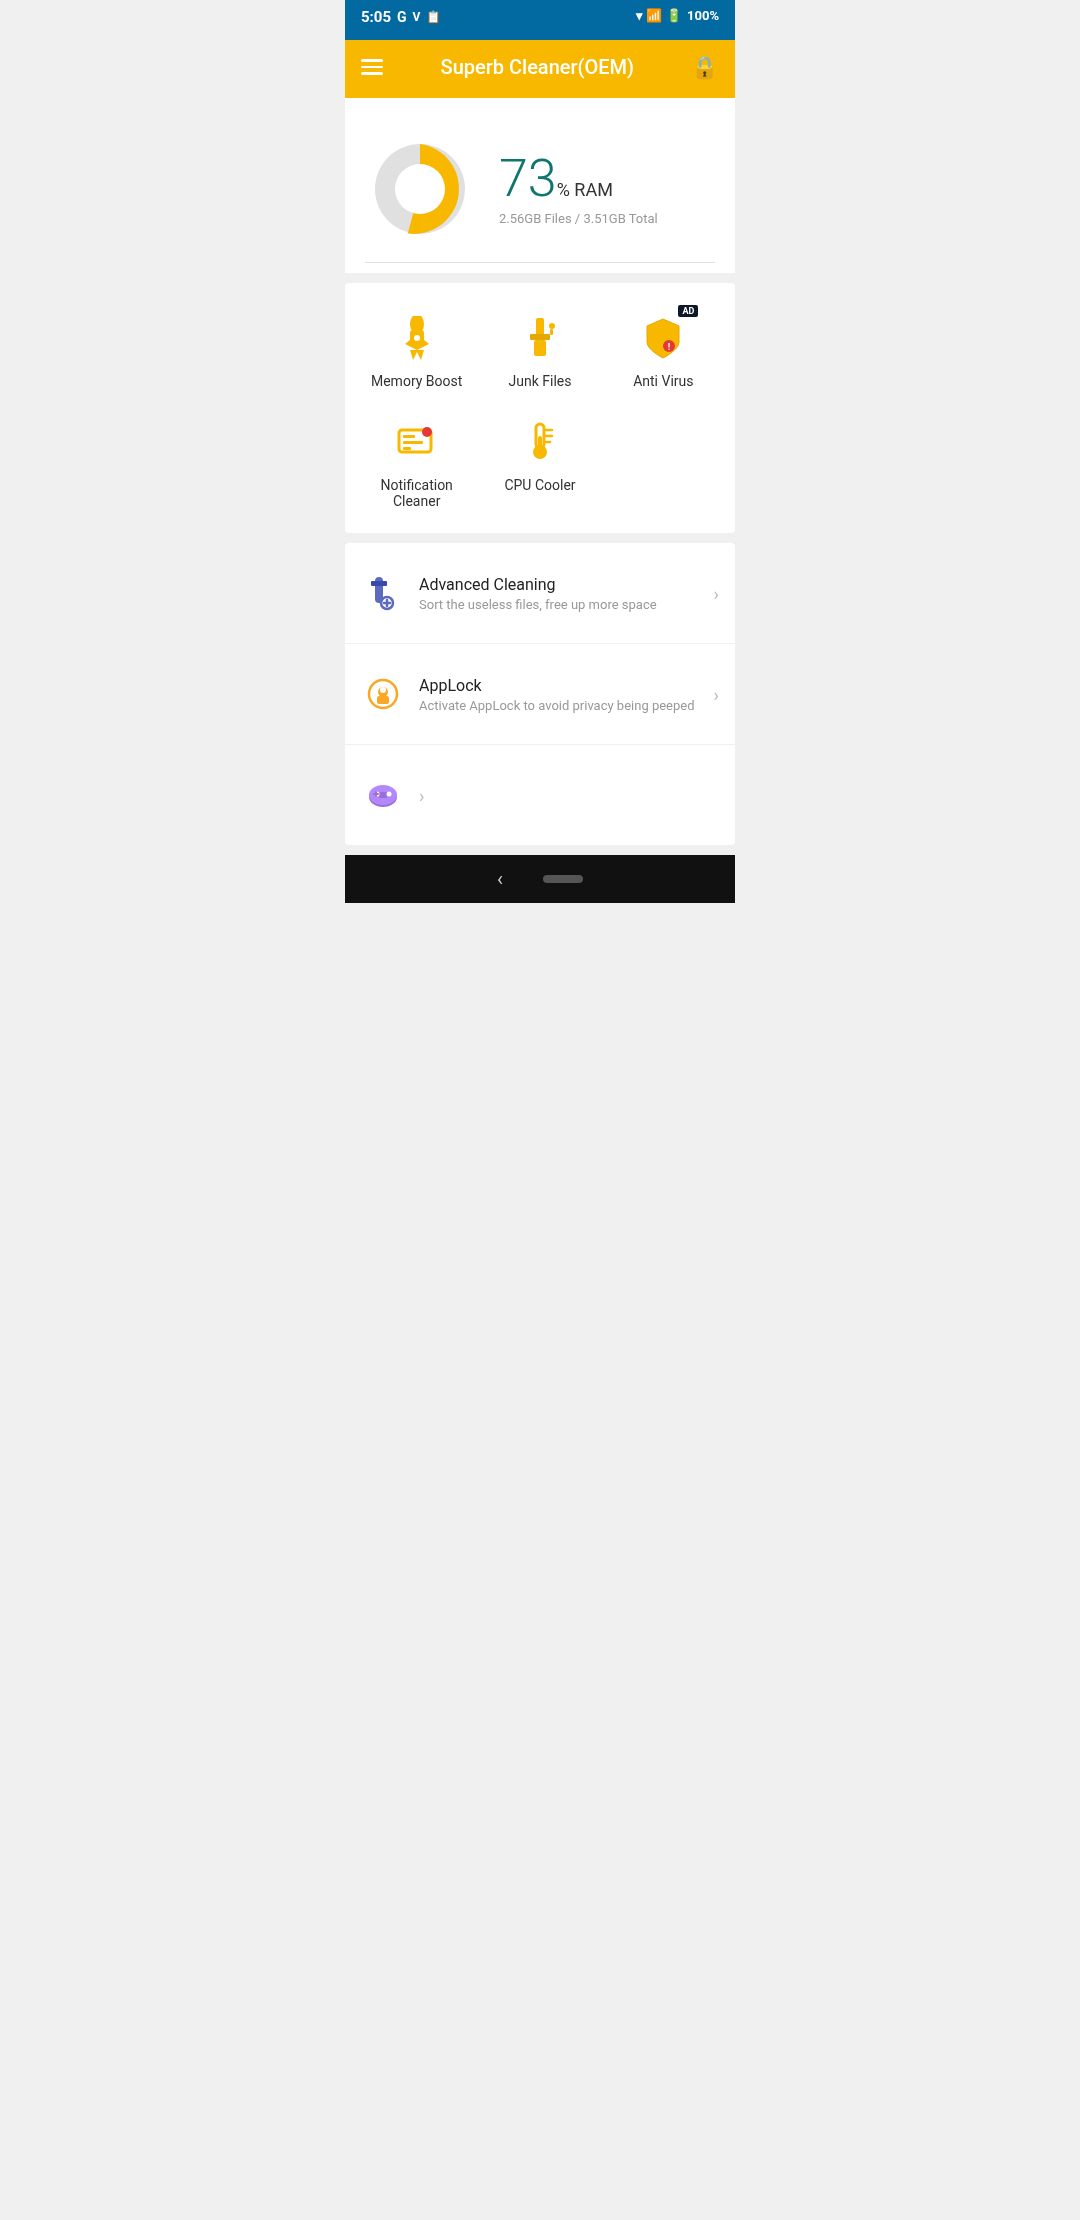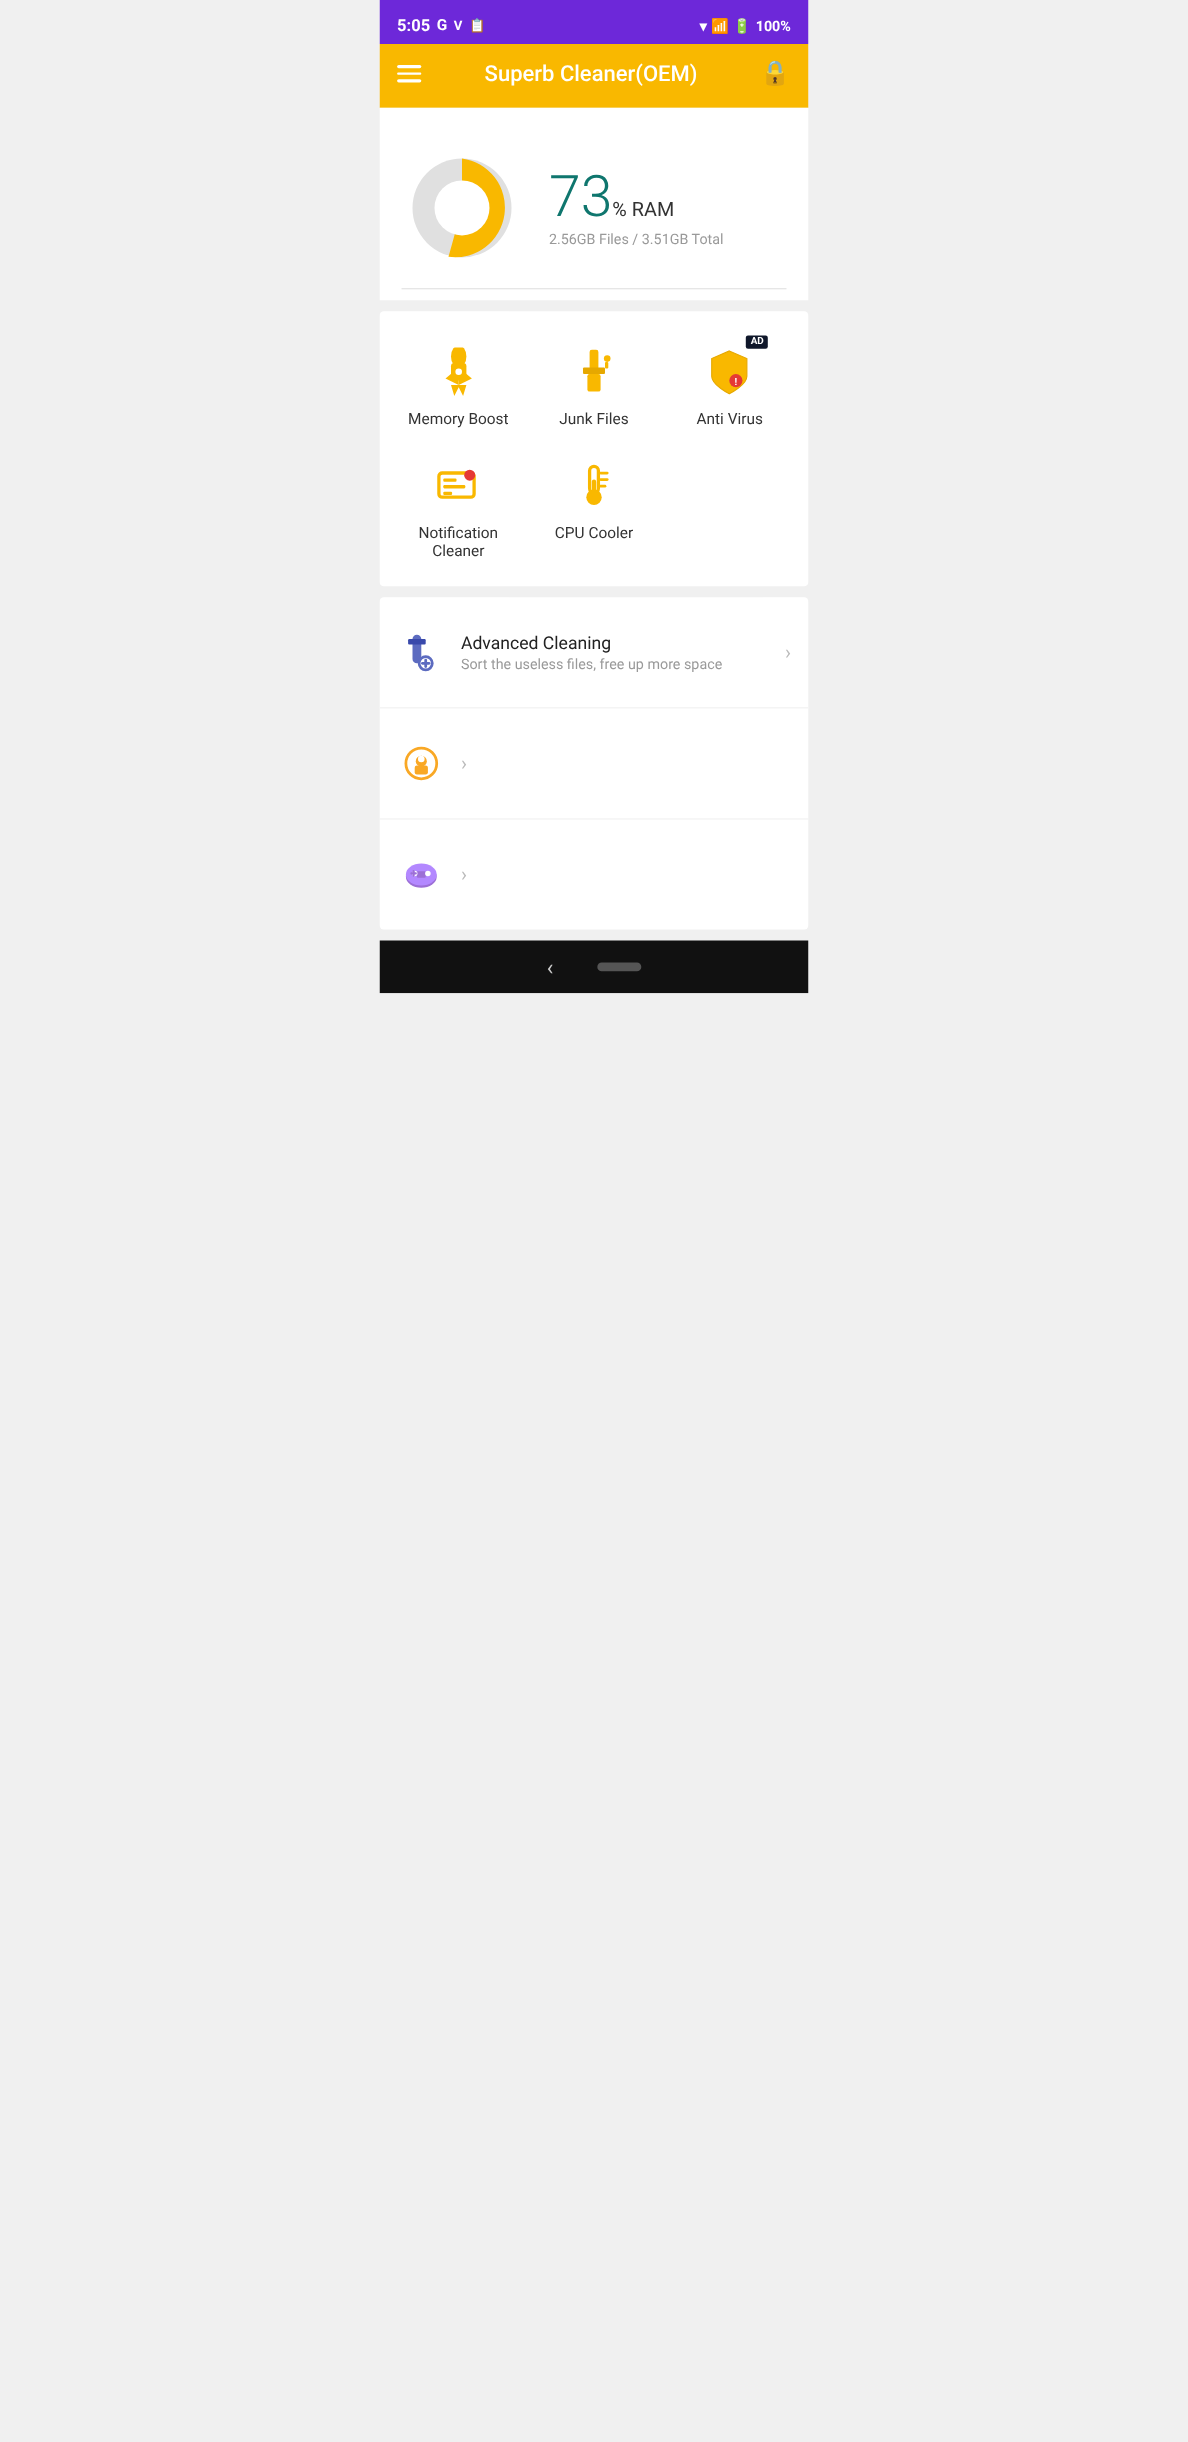--- a/index.html
+++ b/index.html
@@ -8,23 +8,23 @@
       font-family: 'Roboto', Arial, sans-serif;
       background: #f0f0f0;
       width: 390px;
       margin: 0 auto;
       position: relative;
       overflow-x: hidden;
     }
 
     
     .status-bar {
-      background: #6d28d9;
-      display: flex;
-      align-items: flex-end;
+      background: #0369a1;
+      display: flex;
+      align-items: flex-start;
       justify-content: space-between;
       padding: 8px 16px;
       height: 40px;
     }
     .status-left {
       display: flex;
       align-items: center;
       gap: 6px;
       color: white;
       font-size: 15px;
@@ -383,20 +383,24 @@
   </div>
 
   <div class="list-item">
     <div class="list-icon-box">
       <svg width="36" height="36" viewBox="0 0 36 36">
         <circle cx="18" cy="18" r="14" fill="none" stroke="#F9A825" stroke-width="2.5"></circle>
         <circle cx="18" cy="16" r="5" fill="#F9A825"></circle>
         <rect x="12" y="20" width="12" height="8" rx="2" fill="#F9A825"></rect>
         <circle cx="18" cy="14" r="3" fill="white"></circle>
       </svg>
+    </div>
+    <div class="list-text">
+      <div class="list-title">AppLock</div>
+      <div class="list-subtitle">Activate AppLock to avoid privacy being peeped</div>
     </div>
     <span class="list-arrow">›</span>
   </div>
 
   <div class="list-item">
     <div class="list-icon-box">
       <svg width="36" height="36" viewBox="0 0 36 36">
         <ellipse cx="18" cy="20" rx="14" ry="10" fill="#9C6FD6"></ellipse>
         <ellipse cx="18" cy="18" rx="14" ry="10" fill="#B388FF"></ellipse>
         <rect x="14" y="15" width="8" height="6" rx="1" fill="#9C6FD6"></rect>

